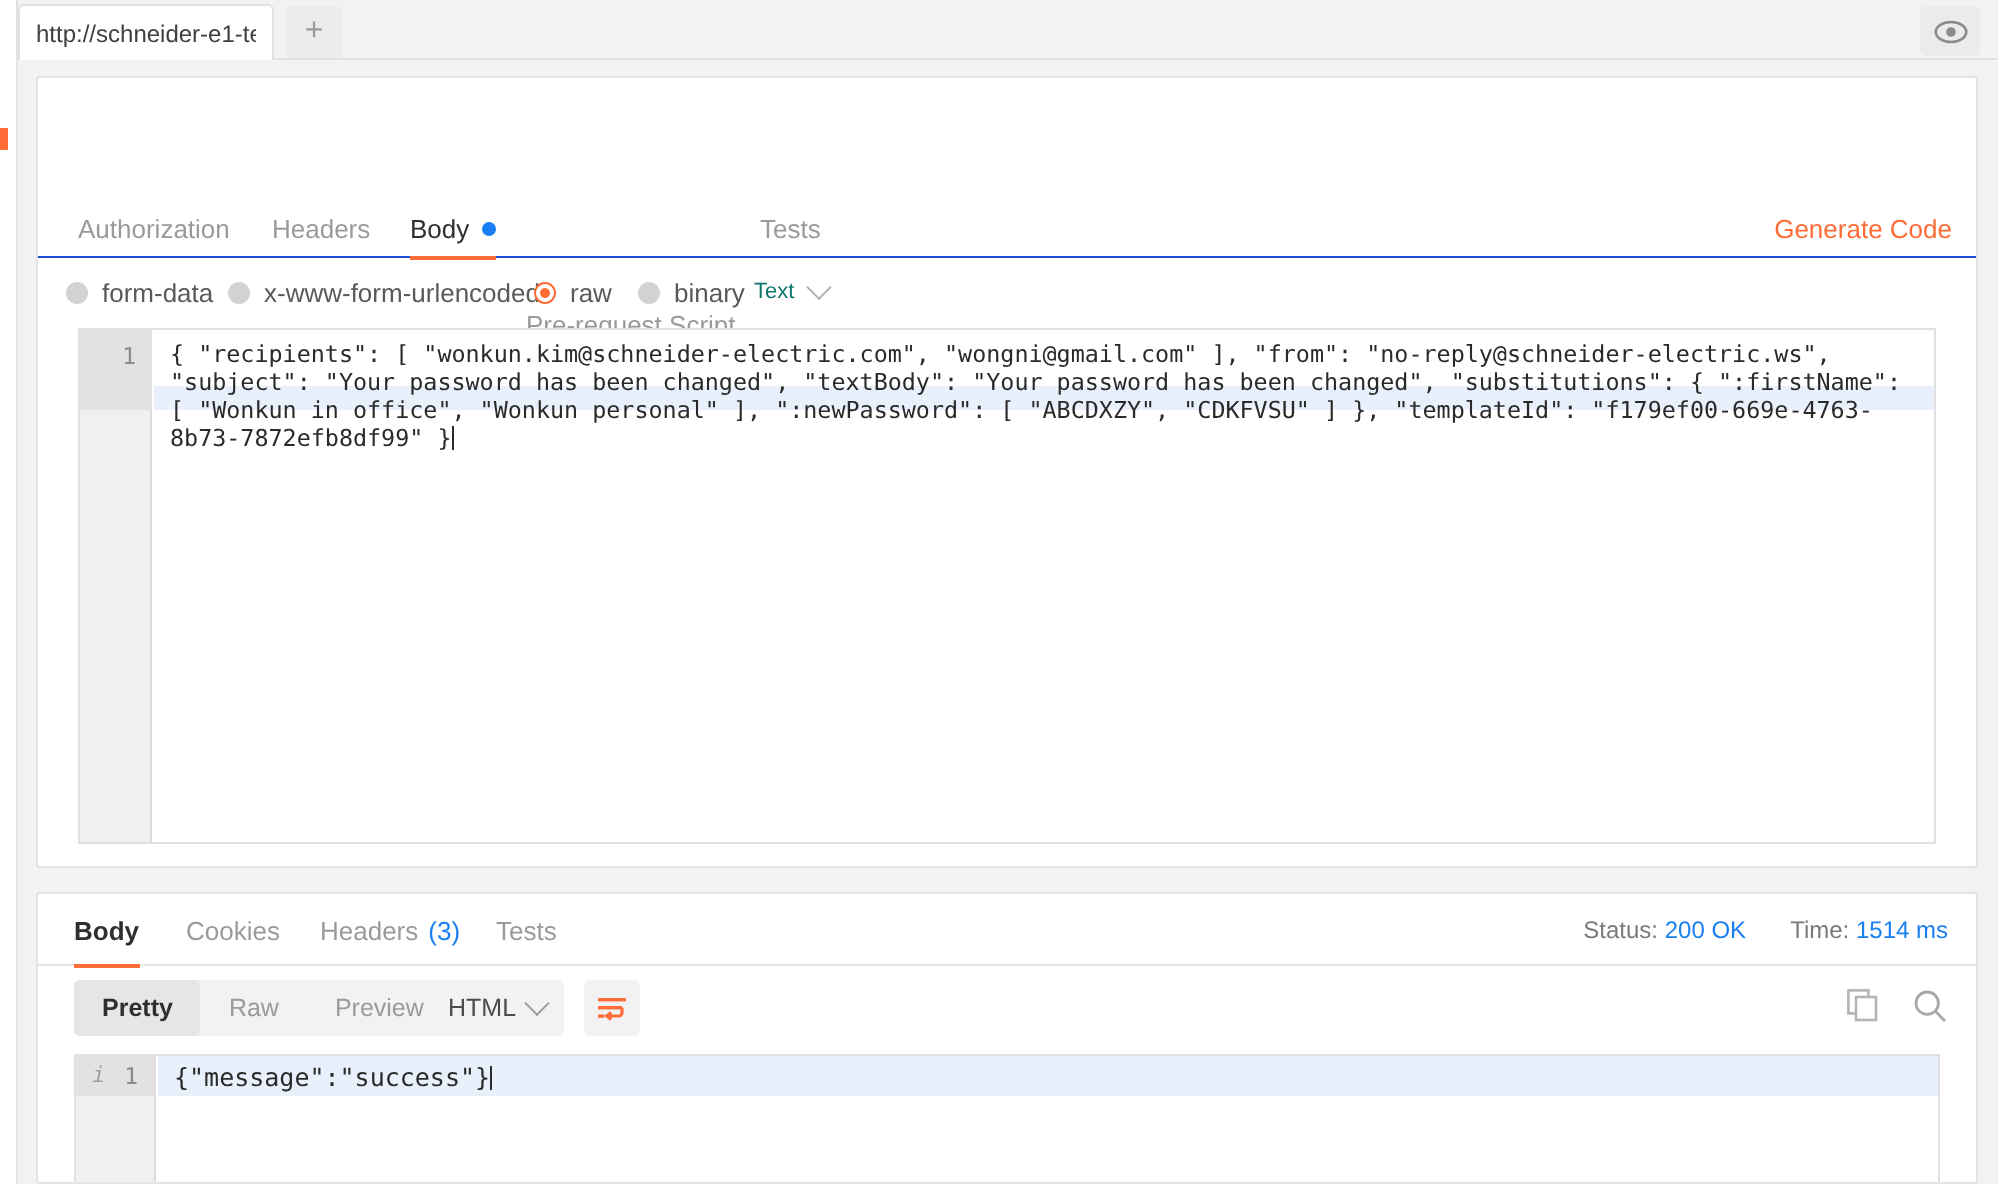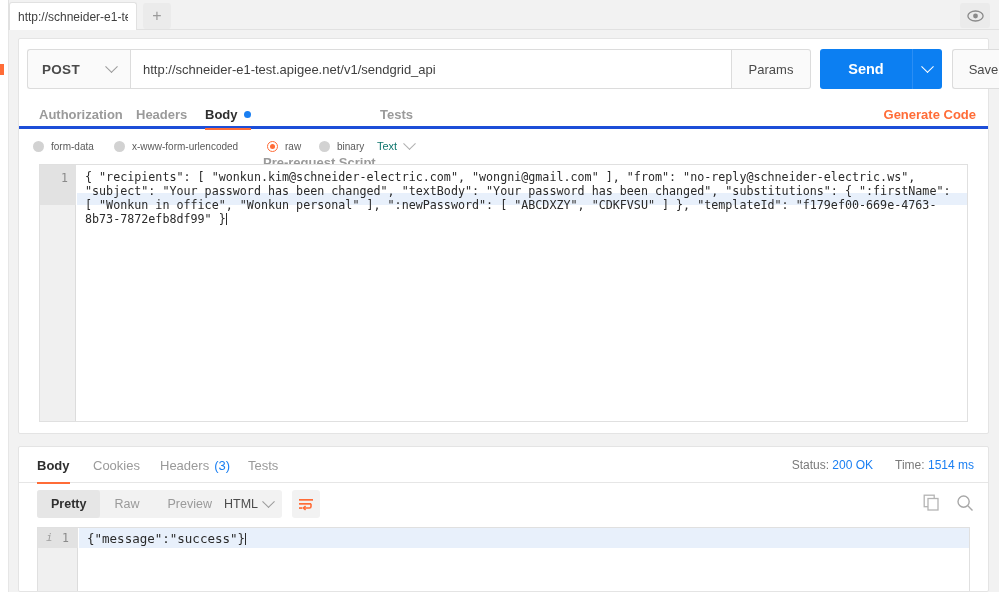--- a/index.html
+++ b/index.html
@@ -119,22 +119,21 @@
     position: absolute; left: 925px; top: 0; width: 62px; height: 40px;
     background: #fafafa; border: 1px solid #dcdcdc; border-right: none;
     border-radius: 3px 0 0 3px;
     display: flex; align-items: center; justify-content: center;
     font-size: 13px; color: #4a4a4a;
   }
 
   
   .req-tabs {
     position: absolute; left: 0; top: 60px; width: 100%; height: 30px;
-    border-bottom: 3px solid #1d4ed8;
-    font-weight: bold;
+    border-bottom: 1px solid #1d4ed8;
   }
   .rtab {
     position: absolute; top: 0; height: 30px;
     display: flex; align-items: center; gap: 6px;
     font-size: 13px; color: #9a9a9a;
   }
   .rtab.active { color: #2f2f2f; }
   .rtab.active::after {
     content: ''; position: absolute; left: 0; bottom: -1px;
     width: 100%; height: 2.5px; background: #ff6c37;
@@ -147,21 +146,21 @@
   }
 
   
   .bodytype-row {
     position: absolute; left: 0; top: 92px; width: 100%; height: 30px;
     display: flex; align-items: center;
   }
   .radio-opt {
     position: absolute; top: 0; height: 30px;
     display: flex; align-items: center; gap: 7px;
-    font-size: 10px; color: #5a5a5a;
+    font-size: 13px; color: #5a5a5a;
   }
   .radio {
     width: 11px; height: 11px; border-radius: 50%;
     background: #d2d2d2; display: inline-block;
     position: relative;
   }
   .radio.on { background: #ffffff; border: 1px solid #ff6c37; }
   .radio.on::after {
     content: ''; position: absolute; left: 2px; top: 2px;
     width: 5px; height: 5px; border-radius: 50%; background: #ff6c37;
@@ -329,42 +328,20 @@
   </div>
   <div class="eye-btn">
     <svg width="17" height="12" viewBox="0 0 17 12">
       <ellipse cx="8.5" cy="6" rx="7.6" ry="5" fill="none" stroke="#8a8a8a" stroke-width="1.3"></ellipse>
       <circle cx="8.5" cy="6" r="2.4" fill="#8a8a8a"></circle>
     </svg>
   </div>
 
   <div class="req-panel">
 
-    <div class="url-row">
-      <div class="method-box">
-        <span class="method-label">POST</span>
-        <span class="caret"></span>
-      </div>
-      <div class="url-box">
-        <span class="url-text">http://schneider-e1-test.apigee.net/v1/sendgrid_api</span>
-      </div>
-      <div class="params-btn">
-        <span>Params</span>
-      </div>
-      <div class="send-btn">
-        <span>Send</span>
-      </div>
-      <div class="send-caret">
-        <span class="caret"></span>
-      </div>
-      <div class="save-btn">
-        <span>Save</span>
-      </div>
-
-    </div>
 
     <div class="req-tabs">
       <div class="rtab" style="left:20px;">
         <span>Authorization</span>
       </div>
       <div class="rtab" style="left:117px;">
         <span>Headers</span>
       </div>
       <div class="rtab active" style="left:186px;">
         <span>Body</span>

